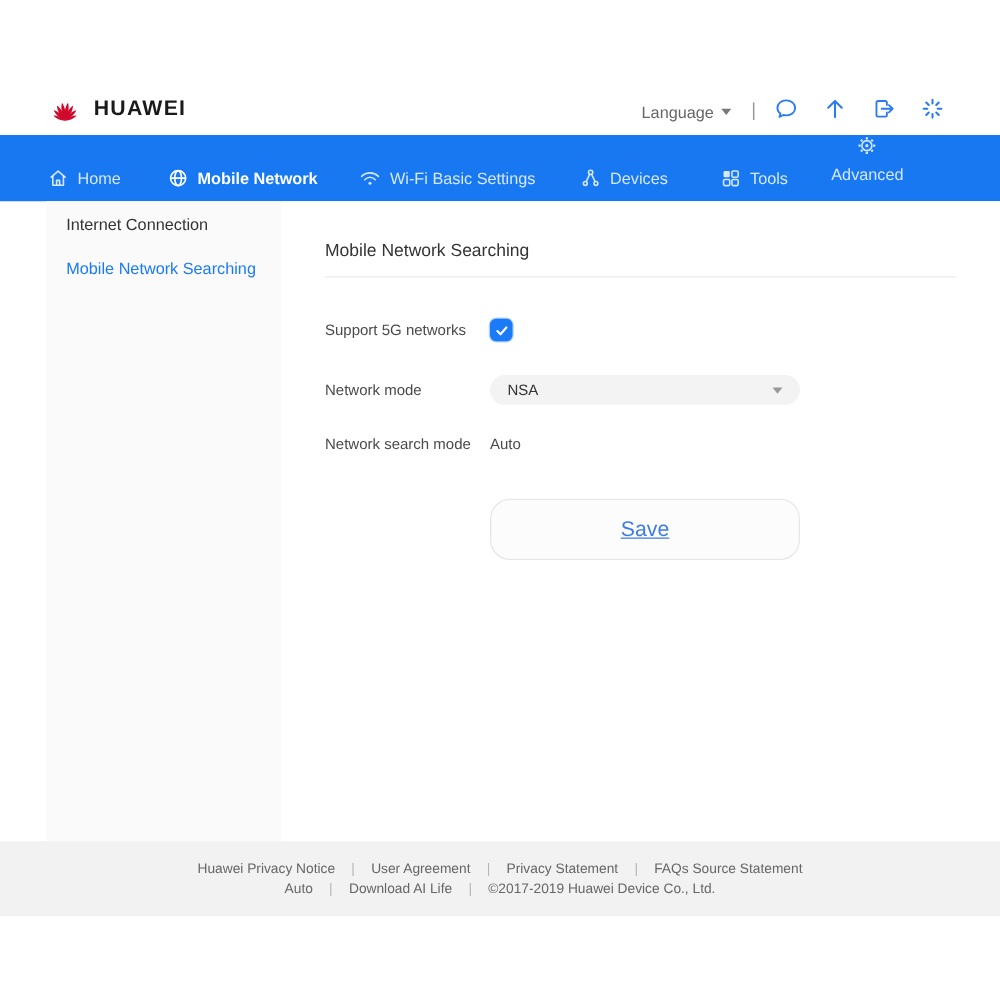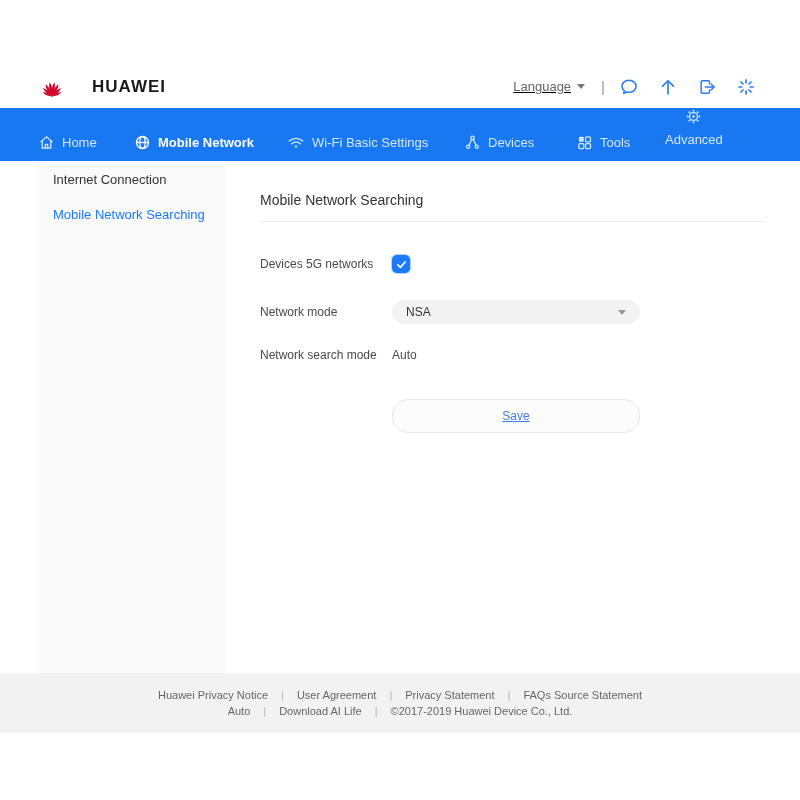--- a/index.html
+++ b/index.html
@@ -1,22 +1,22 @@
 <!DOCTYPE html>
 <html><head>
 <meta charset="utf-8">
 <style>
   * { margin:0; padding:0; box-sizing:border-box; }
   html,body { width:800px; height:800px; background:#fff; font-family:"Liberation Sans", sans-serif; position:relative; overflow:hidden; }
 
   
   .header { position:absolute; top:65px; left:0; right:0; height:43px; display:flex; align-items:center; justify-content:space-between; padding:0 44px 0 37px; background:#fff; }
-  .logo { display:flex; align-items:center; gap:25px; }
+  .logo { display:flex; align-items:center; gap:8px; }
   .logo-text { font-size:17px; font-weight:bold; color:#1a1a1a; letter-spacing:1px; }
-  .header-right { display:flex; align-items:center;text-decoration:underline; }
+  .header-right { display:flex; align-items:flex-end; }
   .lang { display:flex; align-items:center; gap:6px; cursor:pointer; }
   .lang-label { font-size:13px; color:#666; }
   .caret-down { width:0; height:0; border-left:4px solid transparent; border-right:4px solid transparent; border-top:5px solid #777; }
   .hdr-divider { color:#9a9a9a; font-size:15px; margin:0 14px 0 16px; }
   .hdr-icons { display:flex; align-items:center; gap:19px; color:#2b7bf3; }
   .hdr-icons svg { display:block; cursor:pointer; }
 
   
   .navbar { position:absolute; top:108px; left:0; right:0; height:53px; background:#1778f2; }
   .nav-item { position:absolute; top:0; height:69px; display:flex; align-items:center; gap:7px; color:rgba(255,255,255,0.82); font-size:13px; cursor:pointer; white-space:nowrap; }
@@ -38,21 +38,21 @@
   .form-row { display:flex; align-items:center; }
   .row-5g { margin-bottom:27px; }
   .row-mode { margin-bottom:24px; }
   .row-search { margin-bottom:37px; }
   .form-label { width:132px; font-size:12px; color:#4a4a4a; flex:none; }
   .checkbox { width:18px; height:18px; border-radius:5px; background:#1a7af8; display:flex; align-items:center; justify-content:center; cursor:pointer; box-shadow:0 0 0 1px rgba(26,122,248,.35); }
   .select { width:248px; height:24px; background:#f3f3f3; border-radius:12px; display:flex; align-items:center; justify-content:space-between; padding:0 14px; cursor:pointer; }
   .select-value { font-size:12px; color:#333;text-align:center; }
   .select-caret { width:0; height:0; border-left:4.5px solid transparent; border-right:4.5px solid transparent; border-top:5px solid #999; }
   .static-value { font-size:12px; color:#4a4a4a;text-align:center; }
-  .save-btn { margin-left:132px; width:248px; height:34px; border-radius:16px; border:1px solid #e7e7e7; background:#fcfcfc; color:#3f7de0; font-size:12px; font-family:"Liberation Sans", sans-serif; cursor:pointer;text-decoration:underline; }
+  .save-btn { margin-left:132px; width:248px; height:49px; border-radius:16px; border:1px solid #e7e7e7; background:#fcfcfc; color:#3f7de0; font-size:17px; font-family:"Liberation Sans", sans-serif; cursor:pointer;text-decoration:underline; }
 
   
   .footer { position:absolute; top:673px; left:0; right:0; height:60px; background:#f2f2f2; text-align:center; padding-top:14px; }
   .footer-row { font-size:11px; color:#666; line-height:16px; }
   .footer a, .footer-link { color:#666; text-decoration:none; cursor:pointer; }
   .f-sep { color:#b5b5b5; margin:0 13px; }
   .f-copy { color:#666; }
 </style>
 </head>
 <body>
@@ -174,21 +174,21 @@
   <div class="side-item">Internet Connection</div>
   <div class="side-item active">Mobile Network Searching</div>
 </div>
 
 <div class="main">
   <div class="page-title">Mobile Network Searching</div>
   <div class="title-divider"></div>
 
   <div class="form">
     <div class="form-row row-5g">
-      <span class="form-label">Devices 5G networks</span>
+      <span class="form-label">Support 5G networks</span>
       <span class="checkbox">
         <svg width="13" height="13" viewBox="0 0 18 18" fill="none" stroke="#fff" stroke-width="2.4" stroke-linecap="round" stroke-linejoin="round">
           <path d="M4 9.5 L7.5 13 L14 5.5"></path>
         </svg>
       </span>
     </div>
 
     <div class="form-row row-mode">
       <span class="form-label">Network mode</span>
       <div class="select">

